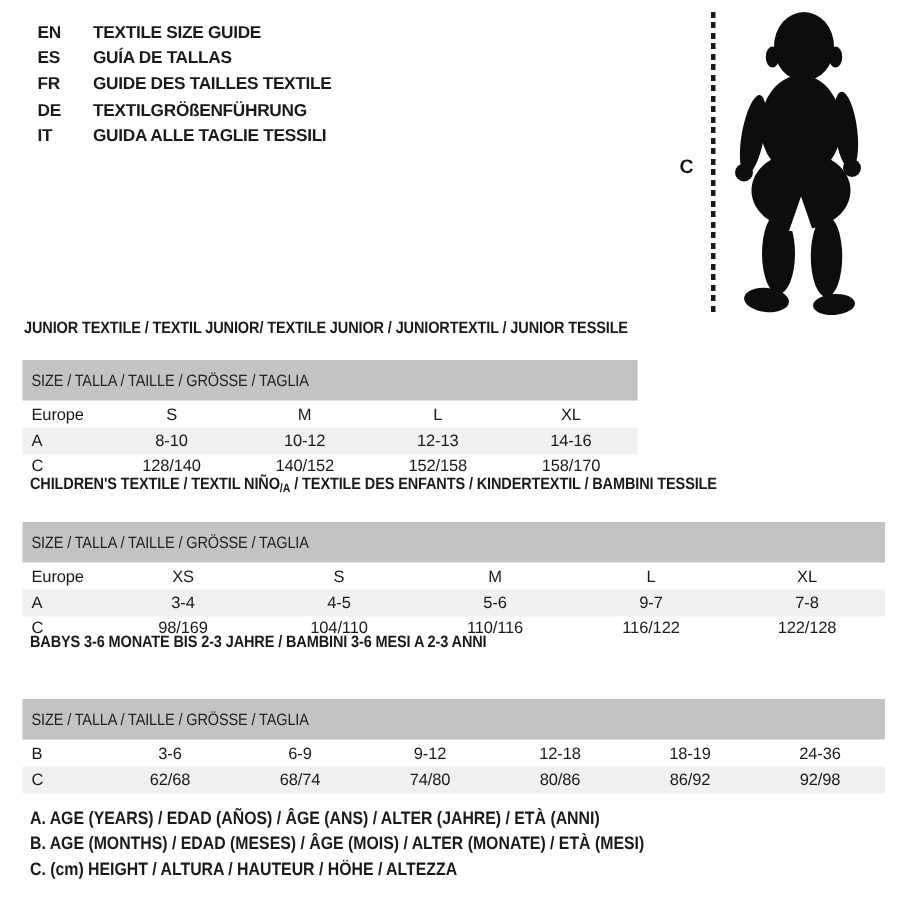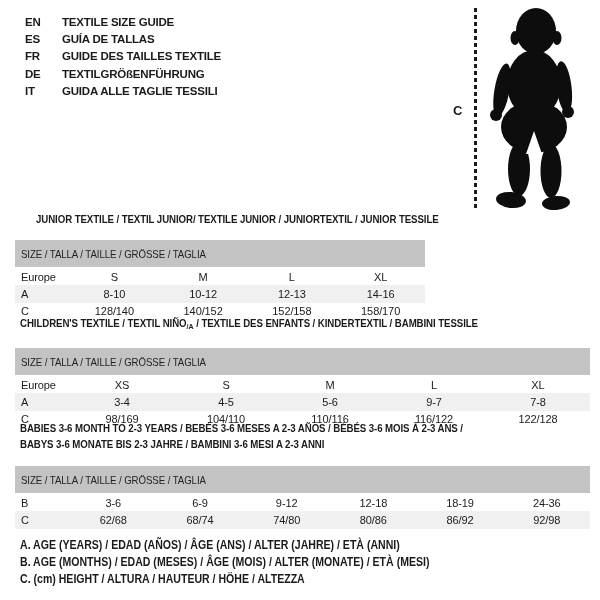--- a/index.html
+++ b/index.html
@@ -77,21 +77,21 @@
     <circle cx="78" cy="108" r="6"></circle>
     <ellipse cx="44" cy="123" rx="33" ry="26"></ellipse>
     <ellipse cx="29" cy="165" rx="11" ry="27"></ellipse>
     <ellipse cx="61" cy="167" rx="10.5" ry="27"></ellipse>
     <ellipse cx="21" cy="196" rx="15" ry="8" transform="rotate(6 21 196)"></ellipse>
     <ellipse cx="66" cy="199" rx="14" ry="7" transform="rotate(-4 66 199)"></ellipse>
   </g>
   <polygon points="36,150 52,150 44,127" fill="#ffffff"></polygon>
 </svg>
 
-<div class="abs sec-title" style="left:36px;top:211px;">
+<div class="abs sec-title" style="left:16px;top:211px;">
   <span class="cx">JUNIOR TEXTILE / TEXTIL JUNIOR/ TEXTILE JUNIOR / JUNIORTEXTIL / JUNIOR TESSILE</span>
 </div>
 <div class="abs size-table" style="left:15px;top:240px;width:410px;">
   <div class="thead">
     <span class="cx">SIZE / TALLA / TAILLE / GRÖSSE / TAGLIA</span>
   </div>
   <div class="trow">
     <span class="tlabel">Europe</span>
     <span class="tcell">S</span>
     <span class="tcell">M</span>
@@ -141,21 +141,20 @@
     <span class="tlabel">C</span>
     <span class="tcell">98/169</span>
     <span class="tcell">104/110</span>
     <span class="tcell">110/116</span>
     <span class="tcell">116/122</span>
     <span class="tcell">122/128</span>
   </div>
 </div>
 
 <div class="abs sec-title" style="left:20px;top:420px;">
-  <div><span class="cx">BABIES 3-6 MONTH TO 2-3 YEARS / BEBÉS 3-6 MESES A 2-3 AÑOS / BÉBÉS 3-6 MOIS À 2-3 ANS /</span></div>
   <div><span class="cx">BABYS 3-6 MONATE BIS 2-3 JAHRE / BAMBINI 3-6 MESI A 2-3 ANNI</span></div>
 </div>
 <div class="abs size-table" style="left:15px;top:466px;width:575px;">
   <div class="thead">
     <span class="cx">SIZE / TALLA / TAILLE / GRÖSSE / TAGLIA</span>
   </div>
   <div class="trow">
     <span class="tlabel">B</span>
     <span class="tcell">3-6</span>
     <span class="tcell">6-9</span>

